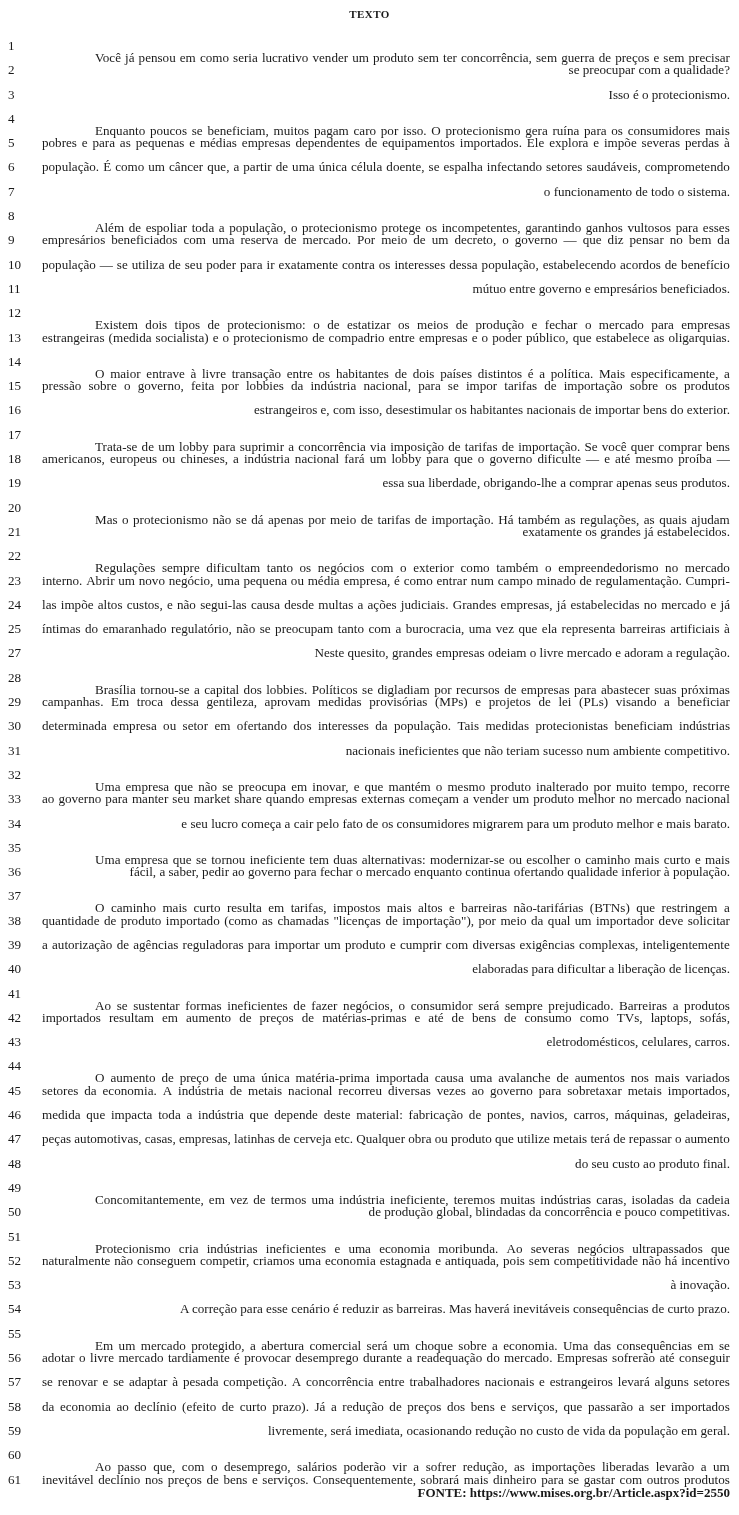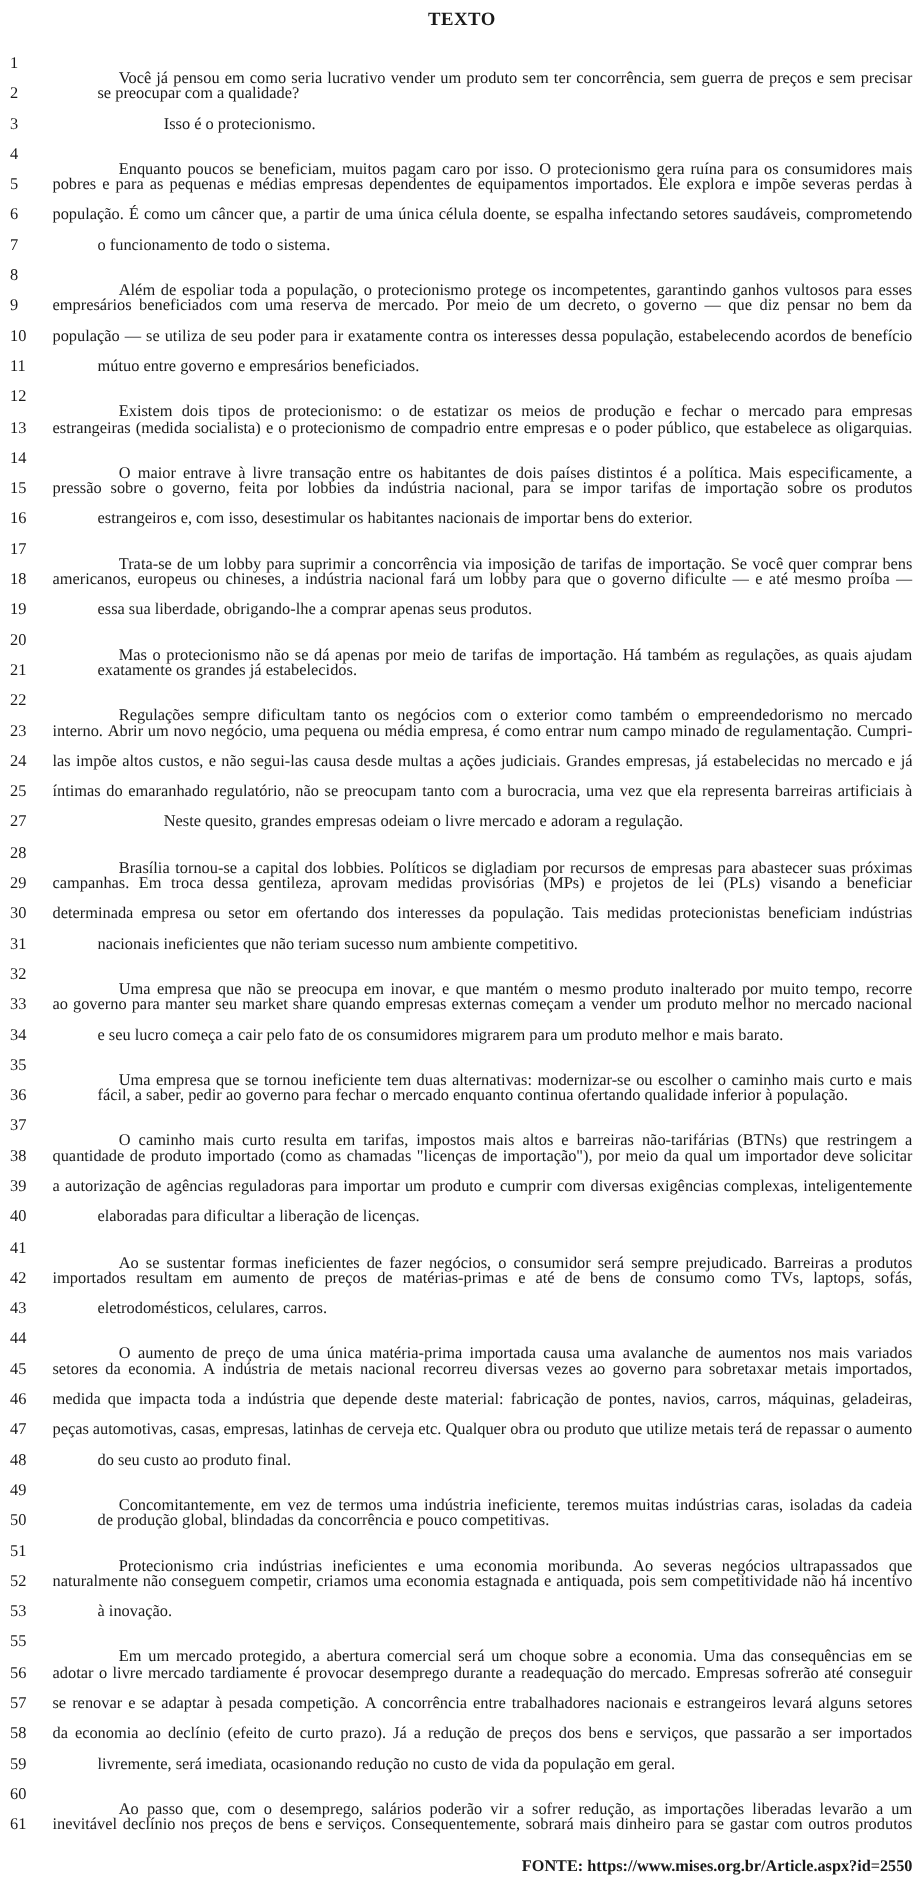--- a/index.html
+++ b/index.html
@@ -21,21 +21,21 @@
     position: relative;
     width: 739px;
     height: 1515px;
     box-sizing: border-box;
   }
 
   
   .doc-title {
     text-align: center;
     font-weight: bold;
-    font-size: 15px;
+    font-size: 11px;
     letter-spacing: 0.4px;
     padding-top: 9px;
     margin: 0;
     line-height: 1;
   }
 
   
   .text-body {
     margin-top: 14px;
   }
@@ -74,21 +74,21 @@
     display: flex;
     justify-content: space-between;
     white-space: nowrap;
   }
   .line-text.just > span {
     display: inline-block;
   }
 
   
   .line-text.flush {
-    text-align: left;
+    text-align: right;
     white-space: pre;
     margin-left: 36px;
   }
 
   
   .line-text.indent {
     padding-left: 53px;
   }
   .line-text.just.indent {
     padding-left: 53px;
@@ -996,20 +996,24 @@
           <span>não</span>
           <span>há</span>
           <span>incentivo</span>
         </div>
       </div>
       <div class="text-line">
         <span class="line-number">53</span>
         <div class="line-text flush">à inovação.</div>
       </div>
       <div class="text-line">
+        <span class="line-number">54</span>
+        <div class="line-text flush indent">A correção para esse cenário é reduzir as barreiras. Mas haverá inevitáveis consequências de curto prazo.</div>
+      </div>
+      <div class="text-line">
         <span class="line-number">55</span>
         <div class="line-text just indent">
           <span>Em</span>
           <span>um</span>
           <span>mercado</span>
           <span>protegido,</span>
           <span>a</span>
           <span>abertura</span>
           <span>comercial</span>
           <span>será</span>

